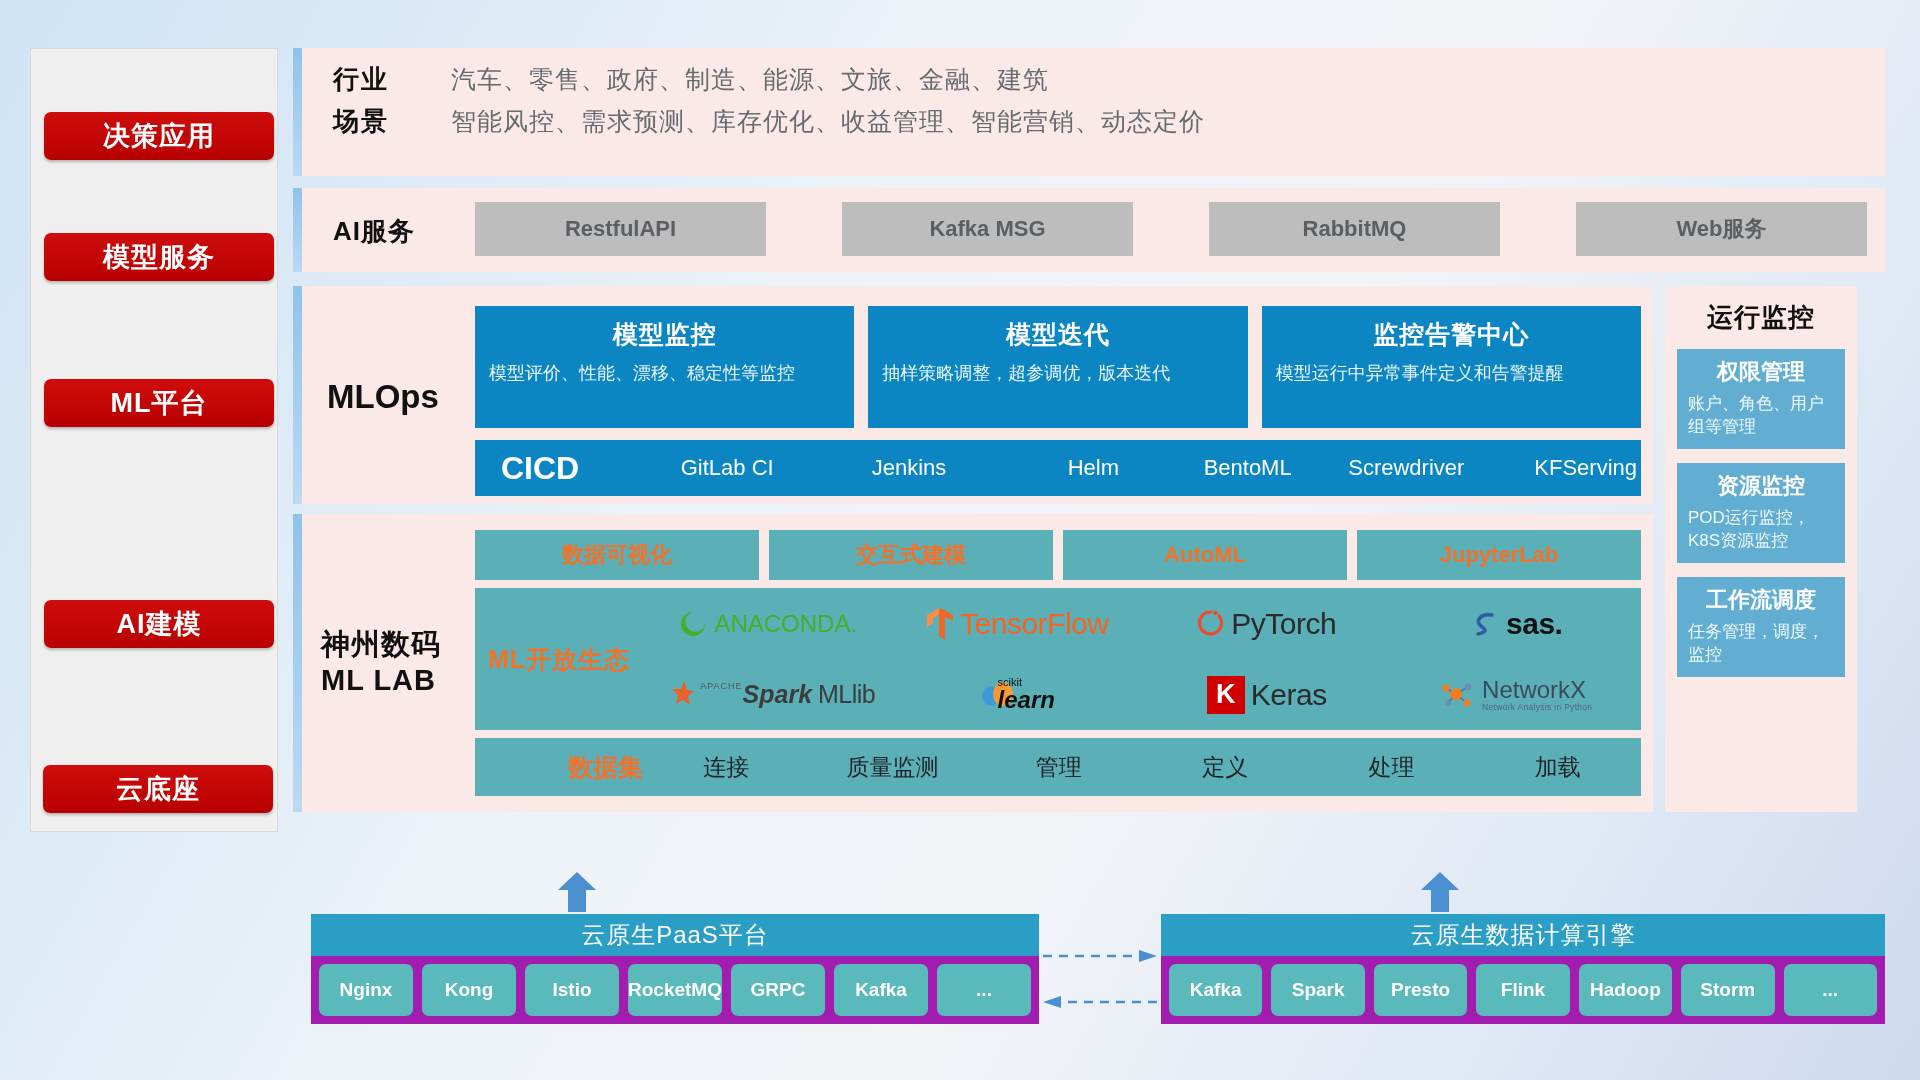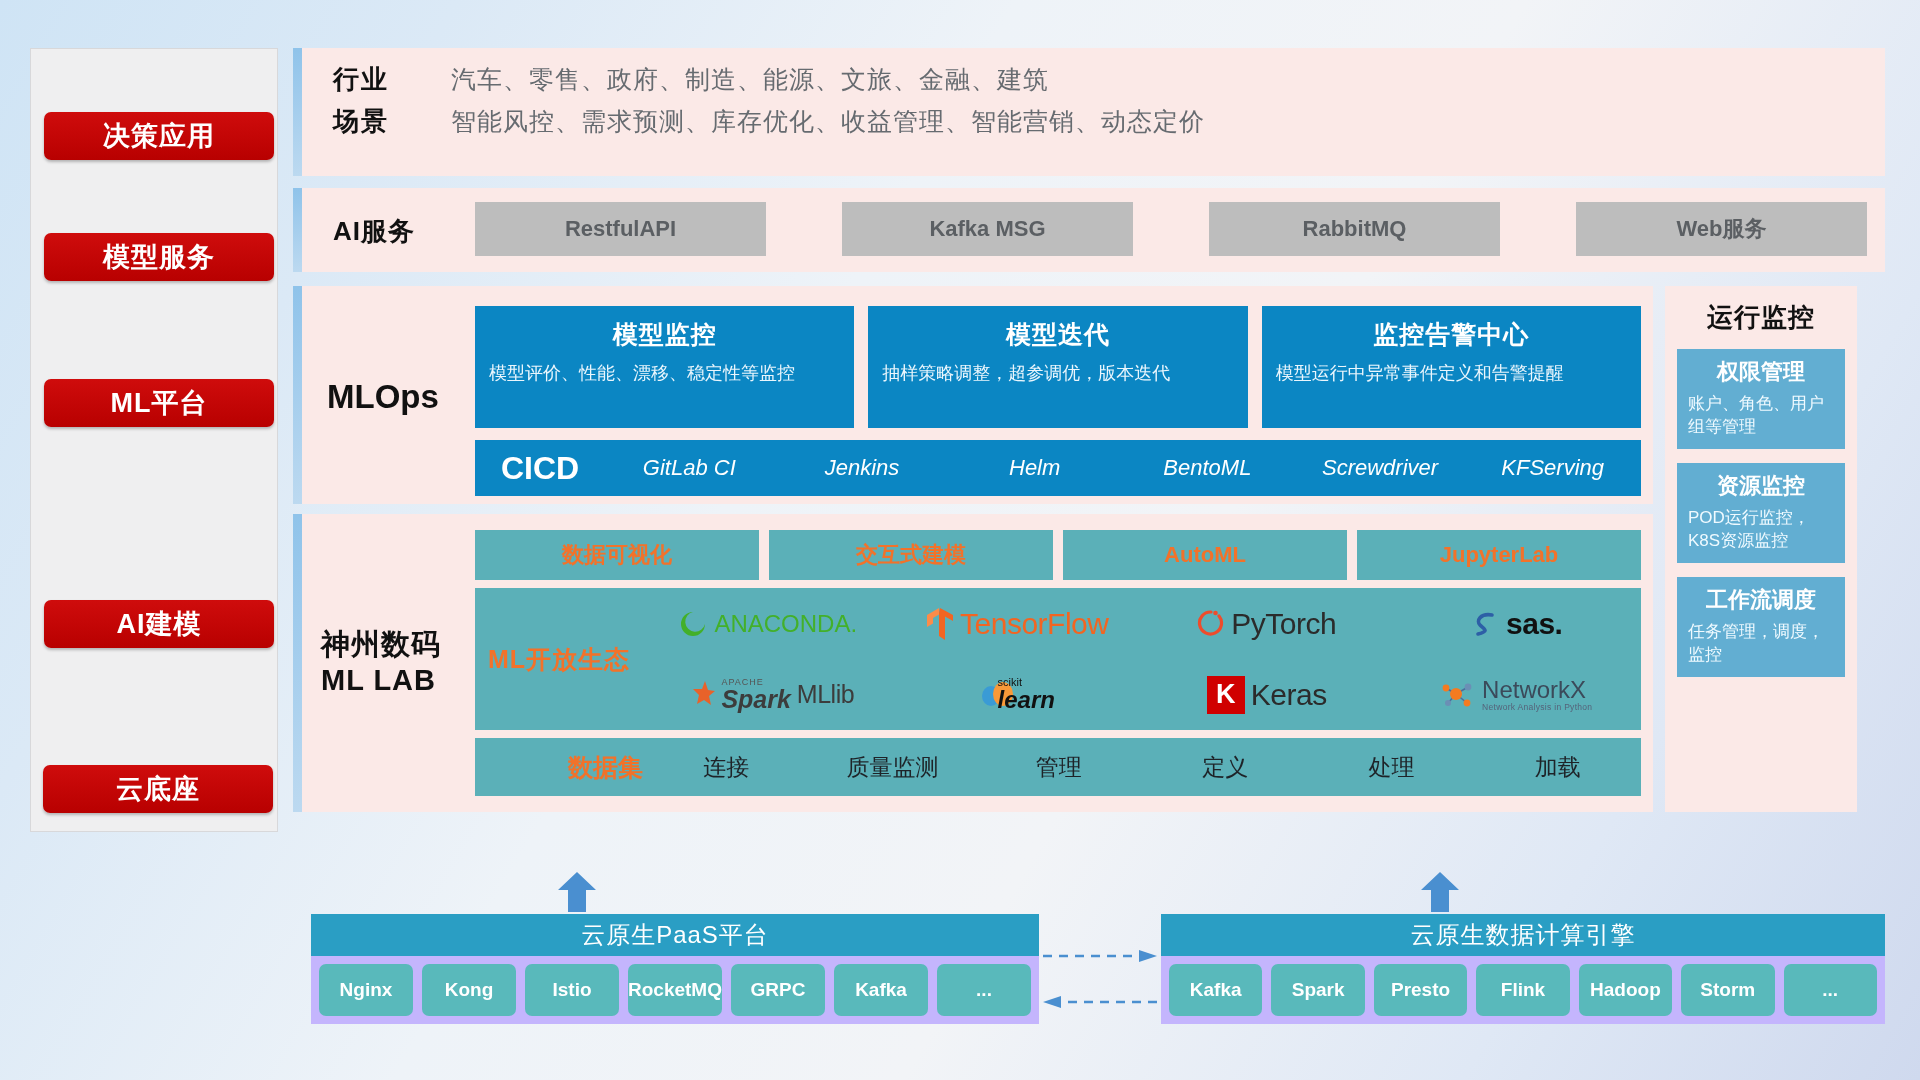--- a/index.html
+++ b/index.html
@@ -69,22 +69,22 @@
   .mlops-card .t{font-size:25px;font-weight:bold;text-align:center;margin-bottom:10px;letter-spacing:1px;}
   .mlops-card .d{font-size:18px;line-height:1.35;color:#eaf6fd;}
   #cicd-bar{
     position:absolute;left:182px;top:154px;right:12px;height:56px;background:#0b86c3;
     display:flex;align-items:center;overflow:hidden;
   }
   #cicd-bar .cicd-title{
     width:130px;text-align:center;color:#fff;font-size:32px;font-weight:bold;flex:none;
   }
   #cicd-bar .tool{
-    color:#fff;font-size:22px;flex:1;text-align:center;line-height:1.0;
-    word-break:break-all;padding-right:4px;font-style:italic;
+    color:#fff;font-size:22px;flex:1;text-align:right;line-height:1.0;
+    word-break:break-all;padding-right:4px;
   }
 
   
   #row-mllab{
     position:absolute;left:0;top:466px;width:1360px;height:298px;background:#fbe9e7;
   }
   #row-mllab .label{
     position:absolute;left:28px;top:112px;font-size:29px;font-weight:bold;color:#111;
     line-height:1.25;letter-spacing:1px;
   }
@@ -123,21 +123,21 @@
 
   
   #cloud{position:absolute;left:311px;top:890px;width:1574px;height:160px;}
   .cloudgrp{position:absolute;top:24px;}
   #grp-paas{left:0;width:728px;}
   #grp-data{left:850px;width:724px;}
   .cloud-head{
     height:42px;background:#2a9ec4;color:#fff;display:flex;align-items:center;justify-content:center;
     font-size:24px;letter-spacing:1px;
   }
-  .cloud-body{background:#c4b5fd;padding:8px 8px;display:flex;gap:9px;}
+  .cloud-body{background:#a21caf;padding:8px 8px;display:flex;gap:9px;}
   .chip{
     flex:1;min-width:0;height:52px;background:#59b9bb;border-radius:7px;color:#fff;
     display:flex;align-items:center;justify-content:center;text-align:center;
     font-size:19px;font-weight:bold;line-height:1.05;padding:0 2px;box-sizing:border-box;
   }
   .up-arrow{position:absolute;width:42px;height:40px;}
   #arrow-left{left:245px;top:-18px;}
   #arrow-right{left:1108px;top:-18px;}
   #conn-wrap{position:absolute;left:728px;top:50px;width:122px;height:82px;}
 </style>
@@ -262,21 +262,21 @@
           <svg width="30" height="30" viewBox="0 0 30 30">
             <path d="M22 6 C10 4 6 12 10 16 C14 20 20 22 8 25" stroke="#2d5fa6" stroke-width="3.6" fill="none" stroke-linecap="round"></path>
           </svg>
           <span class="txt" style="color:#111;font-weight:bold">sas.</span>
         </div>
 
         <div class="logo">
           <svg width="34" height="34" viewBox="0 0 34 34">
             <polygon points="24,3 27,12 34,13 28,18 30,27 23,22 16,26 18,17 12,11 21,11" fill="#e8622a"></polygon>
           </svg>
-          <span style="display:flex;flex-direction:column;line-height:1;">
+          <span style="display:flex;flex-direction:row;line-height:1;">
             <span style="font-size:9px;color:#555;letter-spacing:1px">APACHE</span>
             <span style="font-size:25px;font-weight:bold;font-style:italic;color:#3c3c3c">Spark</span>
           </span>
           <span class="txt" style="color:#3c3c3c;font-size:25px">MLlib</span>
         </div>
 
         <div class="logo">
           <svg width="34" height="30" viewBox="0 0 34 30">
             <ellipse cx="11" cy="16" rx="9" ry="10" fill="#3a9bd5"></ellipse>
             <ellipse cx="23" cy="14" rx="10" ry="12" fill="#f89939"></ellipse>

